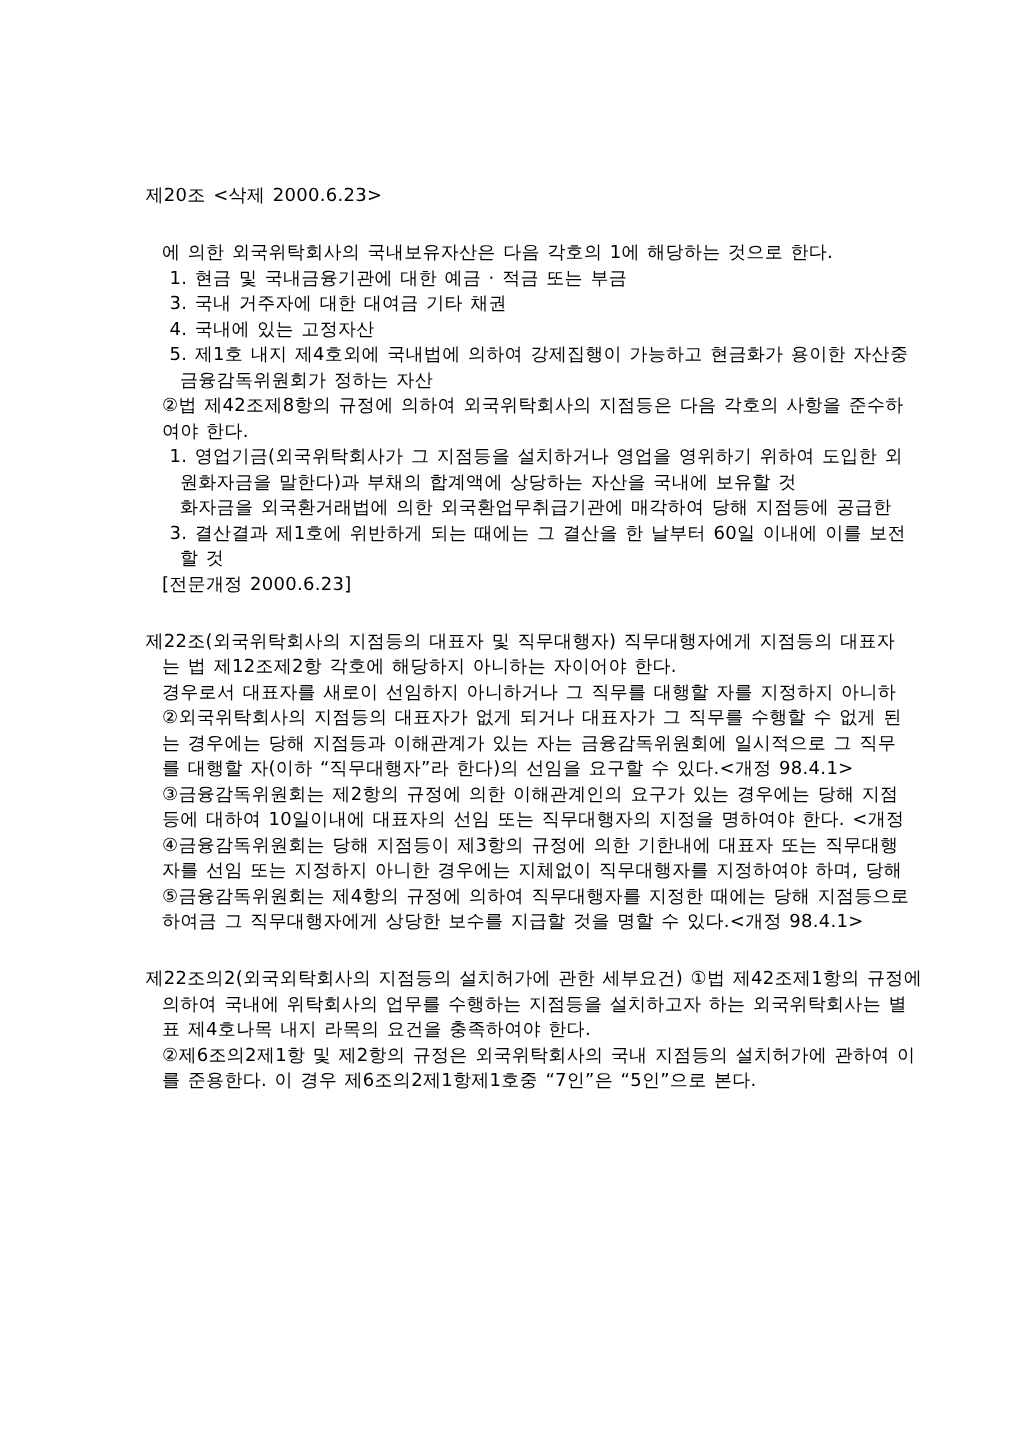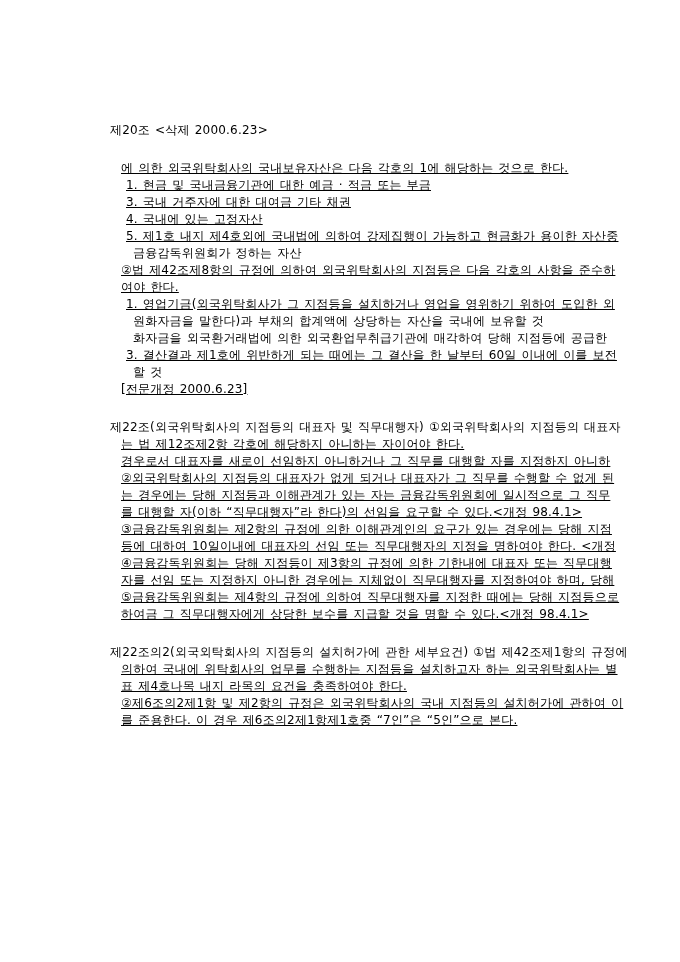--- a/index.html
+++ b/index.html
@@ -16,33 +16,33 @@
     font-family: "DejaVu Sans", "Liberation Sans", sans-serif;
     color: #000000;
   }
   .doc {
     position: absolute;
     left: 97px;
     top: 122px;
     width: 510px;
   }
   .section {
-    margin: 0 0 21px 13px;
+    margin: 0 0 21px 0;
   }
   .line {
     font-size: 12px;
     line-height: 17px;
     letter-spacing: 0.2px;
     word-spacing: 1px;
     white-space: pre;
     color: #000000;
   }
   .indent-0 { padding-left: 0; }
-  .indent-1 { padding-left: 11px; text-decoration: underline; }
-  .indent-2 { padding-left: 16px; text-decoration: underline; }
+  .indent-1 { padding-left: 11px; }
+  .indent-2 { padding-left: 16px; }
   .indent-3 { padding-left: 23px; }
 </style>
 </head>
 <body>
 
 <div class="doc">
     <div class="section">
       <div class="line indent-0">제20조 &lt;삭제 2000.6.23&gt;</div>
     </div>
     <div class="section">
@@ -55,21 +55,21 @@
       <div class="line indent-1">②법 제42조제8항의 규정에 의하여 외국위탁회사의 지점등은 다음 각호의 사항을 준수하</div>
       <div class="line indent-1">여야 한다.</div>
       <div class="line indent-2">1. 영업기금(외국위탁회사가 그 지점등을 설치하거나 영업을 영위하기 위하여 도입한 외</div>
       <div class="line indent-3">원화자금을 말한다)과 부채의 합계액에 상당하는 자산을 국내에 보유할 것</div>
       <div class="line indent-3">화자금을 외국환거래법에 의한 외국환업무취급기관에 매각하여 당해 지점등에 공급한</div>
       <div class="line indent-2">3. 결산결과 제1호에 위반하게 되는 때에는 그 결산을 한 날부터 60일 이내에 이를 보전</div>
       <div class="line indent-3">할 것</div>
       <div class="line indent-1">[전문개정 2000.6.23]</div>
     </div>
     <div class="section">
-      <div class="line indent-0">제22조(외국위탁회사의 지점등의 대표자 및 직무대행자) ①외국위탁회사의 지점등의 대표자</div>
+      <div class="line indent-0">제22조(외국위탁회사의 지점등의 대표자 및 직무대행자) 직무대행자에게 지점등의 대표자</div>
       <div class="line indent-1">는 법 제12조제2항 각호에 해당하지 아니하는 자이어야 한다.</div>
       <div class="line indent-1">경우로서 대표자를 새로이 선임하지 아니하거나 그 직무를 대행할 자를 지정하지 아니하</div>
       <div class="line indent-1">②외국위탁회사의 지점등의 대표자가 없게 되거나 대표자가 그 직무를 수행할 수 없게 된</div>
       <div class="line indent-1">는 경우에는 당해 지점등과 이해관계가 있는 자는 금융감독위원회에 일시적으로 그 직무</div>
       <div class="line indent-1">를 대행할 자(이하 “직무대행자”라 한다)의 선임을 요구할 수 있다.&lt;개정 98.4.1&gt;</div>
       <div class="line indent-1">③금융감독위원회는 제2항의 규정에 의한 이해관계인의 요구가 있는 경우에는 당해 지점</div>
       <div class="line indent-1">등에 대하여 10일이내에 대표자의 선임 또는 직무대행자의 지정을 명하여야 한다. &lt;개정</div>
       <div class="line indent-1">④금융감독위원회는 당해 지점등이 제3항의 규정에 의한 기한내에 대표자 또는 직무대행</div>
       <div class="line indent-1">자를 선임 또는 지정하지 아니한 경우에는 지체없이 직무대행자를 지정하여야 하며, 당해</div>
       <div class="line indent-1">⑤금융감독위원회는 제4항의 규정에 의하여 직무대행자를 지정한 때에는 당해 지점등으로</div>

